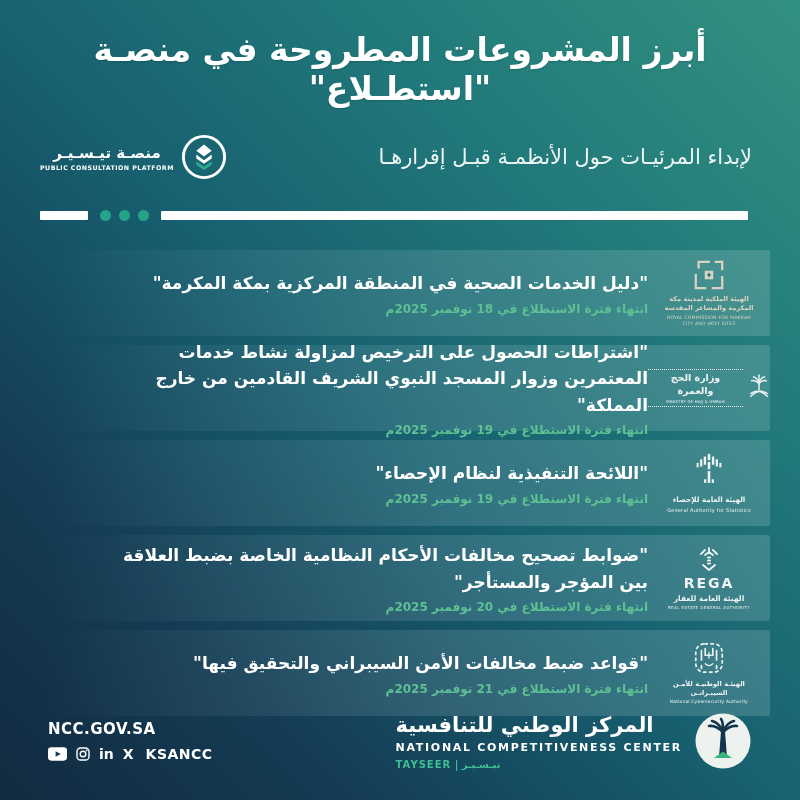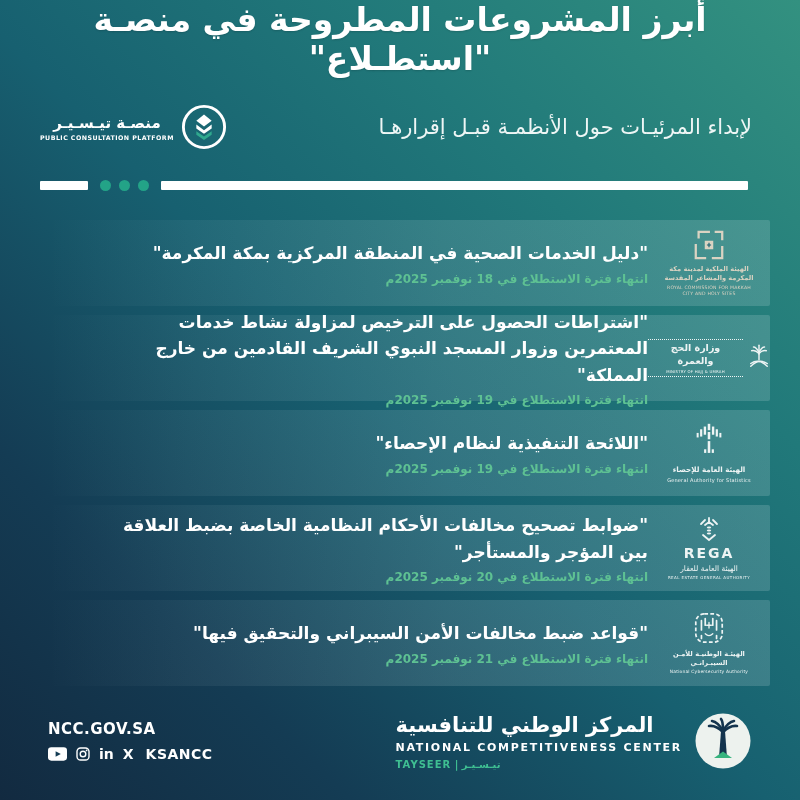--- a/index.html
+++ b/index.html
@@ -9,20 +9,21 @@
     width:800px; height:800px;
     margin:0 auto;
     font-family:"DejaVu Sans", sans-serif;
     background:linear-gradient(225deg,#339180 0%,#21797A 28%,#176070 52%,#143C54 78%,#122A40 100%);
     overflow:hidden;
     direction:rtl;
     color:#fff;
   }
   
   .main-title{
+    padding-top:30px;
     text-align:center;
     font-size:33px;
     font-weight:700;
     letter-spacing:-0.5px;
     color:#ffffff;
     text-shadow:0 1px 2px rgba(0,0,0,.15);
   }
   .header-row{
     display:flex;
     flex-direction:row;
@@ -106,21 +107,21 @@
   .hajj-wrap{ display:flex; align-items:center; gap:5px; }
   .hajj-box{
     border-top:1px dotted #EEF4F4;
     border-bottom:1px dotted #EEF4F4;
     padding:2px 4px;
     text-align:center;
   }
   .hajj-ar{ font-size:9.5px; font-weight:700; color:#EEF4F4; }
   .hajj-en{ font-size:3.9px; color:#EEF4F4; letter-spacing:.2px; margin-top:1px; }
   .rega-word{ font-size:14px; font-weight:700; letter-spacing:2px; color:#EEF4F4; margin-top:2px; font-family:"DejaVu Sans", sans-serif; }
-  .rega-ar{ font-size:7.5px; font-weight:400; color:#EEF4F4; margin-top:1px; }
+  .rega-ar{ font-size:7.5px; font-weight:700; color:#EEF4F4; margin-top:1px; }
   .rega-en{ font-size:4px; color:#EEF4F4; letter-spacing:.4px; margin-top:1px; }
   
   .footer{
     position:absolute;
     left:0; right:0; bottom:0;
     display:flex;
     justify-content:space-between;
     align-items:center;
     padding:0 48px 30px 48px;
   }

